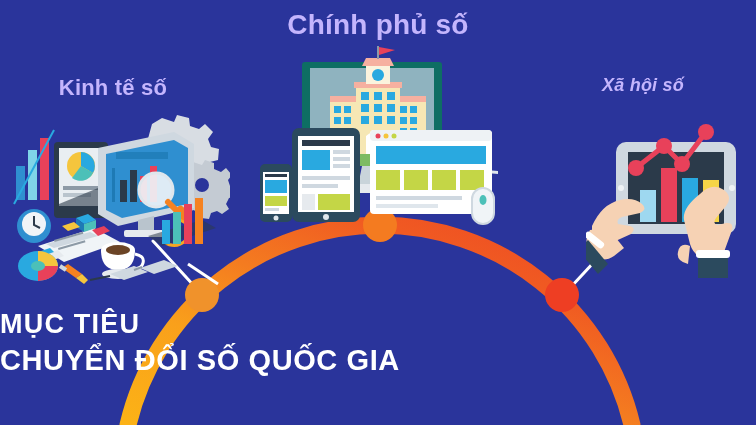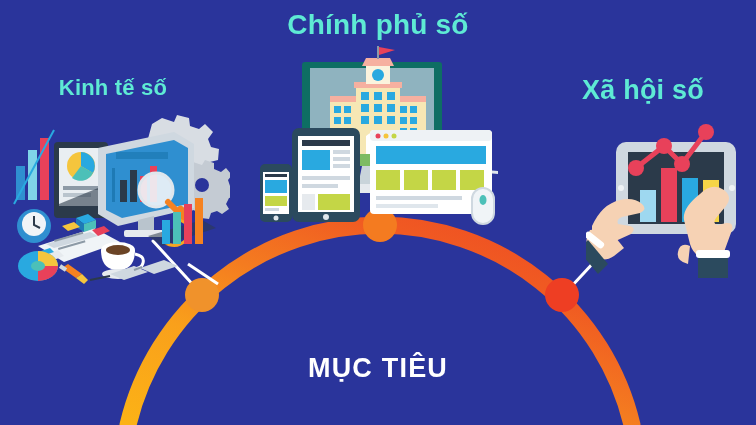--- a/index.html
+++ b/index.html
@@ -27,21 +27,21 @@
     display: block;
   }
   #arc-layer {
     left: 0;
     top: 0;
     width: 756px;
     height: 425px;
   }
   .label {
     position: absolute;
-    color: #5eead4;
+    color: #c4b5fd;
     font-weight: bold;
     letter-spacing: 0.2px;
     white-space: nowrap;
     text-align: center;
     line-height: 1.1;
   }
   #label-kinh-te-so {
     left: 0;
     top: 76px;
     width: 226px;
@@ -50,30 +50,30 @@
   #label-chinh-phu-so {
     left: 243px;
     top: 10px;
     width: 270px;
     font-size: 28px;
   }
   #label-xa-hoi-so {
     left: 530px;
     top: 76px;
     width: 226px;
-    font-size: 27px;
+    font-size: 18px;
+    font-style: italic;
   }
   #headline {
     position: absolute;
     left: 0;
     top: 308px;
     width: 756px;
-    text-align: center;
+    text-align: left;
     color: #ffffff;
-    margin-top: 44px;
   }
   #headline .line1 {
     font-size: 27px;
     font-weight: bold;
     letter-spacing: 1.2px;
     line-height: 1.25;
   }
   #headline .line2 {
     font-size: 29px;
     font-weight: bold;
@@ -387,15 +387,16 @@
       <rect x="110" y="132" width="34" height="8" rx="3" fill="#ffffff"></rect>
     </g>
   </svg>
 
   <div class="label" id="label-kinh-te-so">Kinh tế số</div>
   <div class="label" id="label-chinh-phu-so">Chính phủ số</div>
   <div class="label" id="label-xa-hoi-so">Xã hội số</div>
 
   <div id="headline">
     <div class="line1">MỤC TIÊU</div>
+    <div class="line2">CHUYỂN ĐỔI SỐ QUỐC GIA</div>
   </div>
 
 </div>
 
 </body></html>

